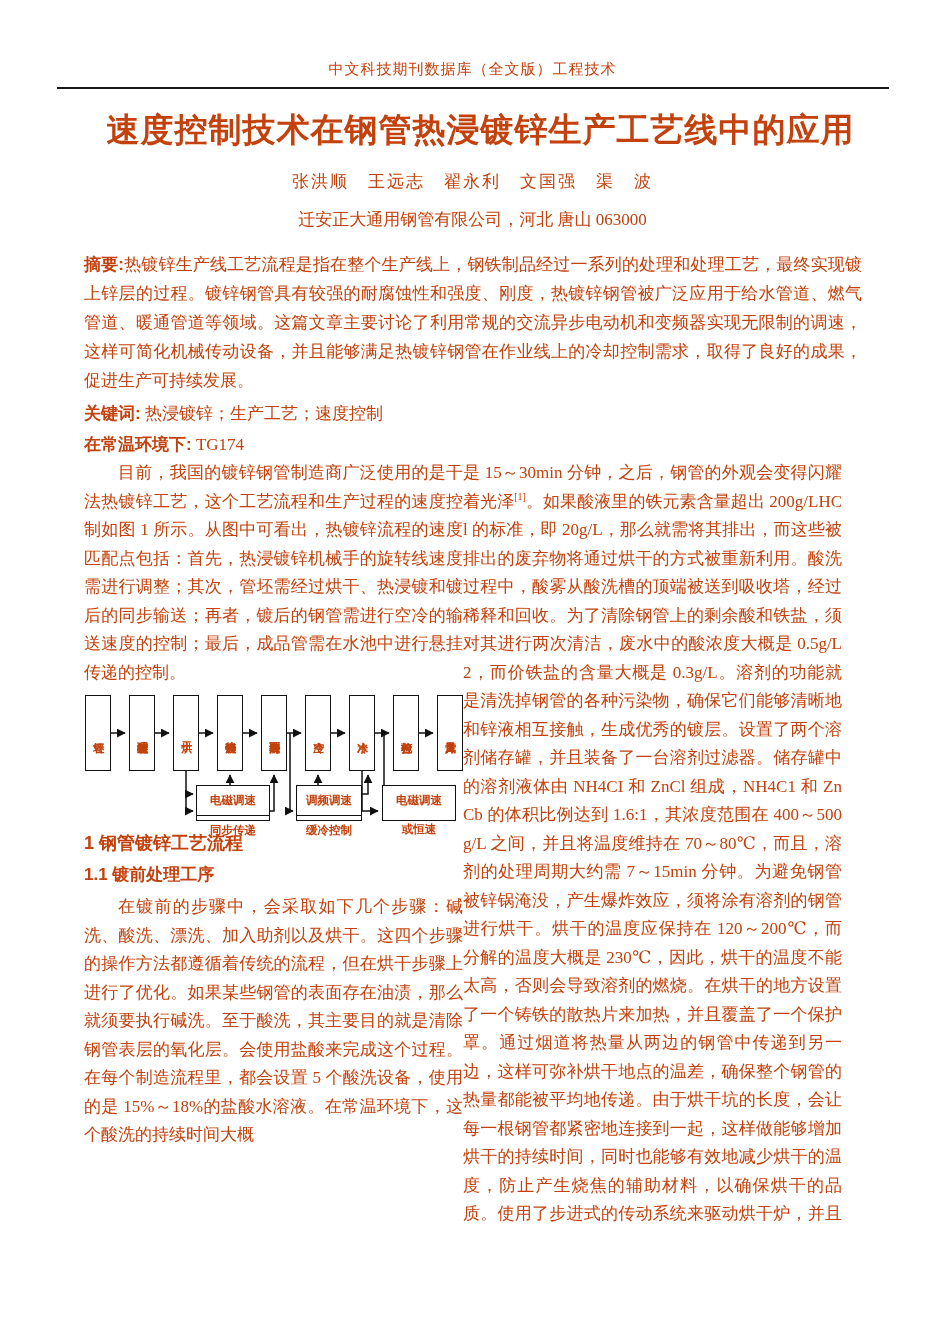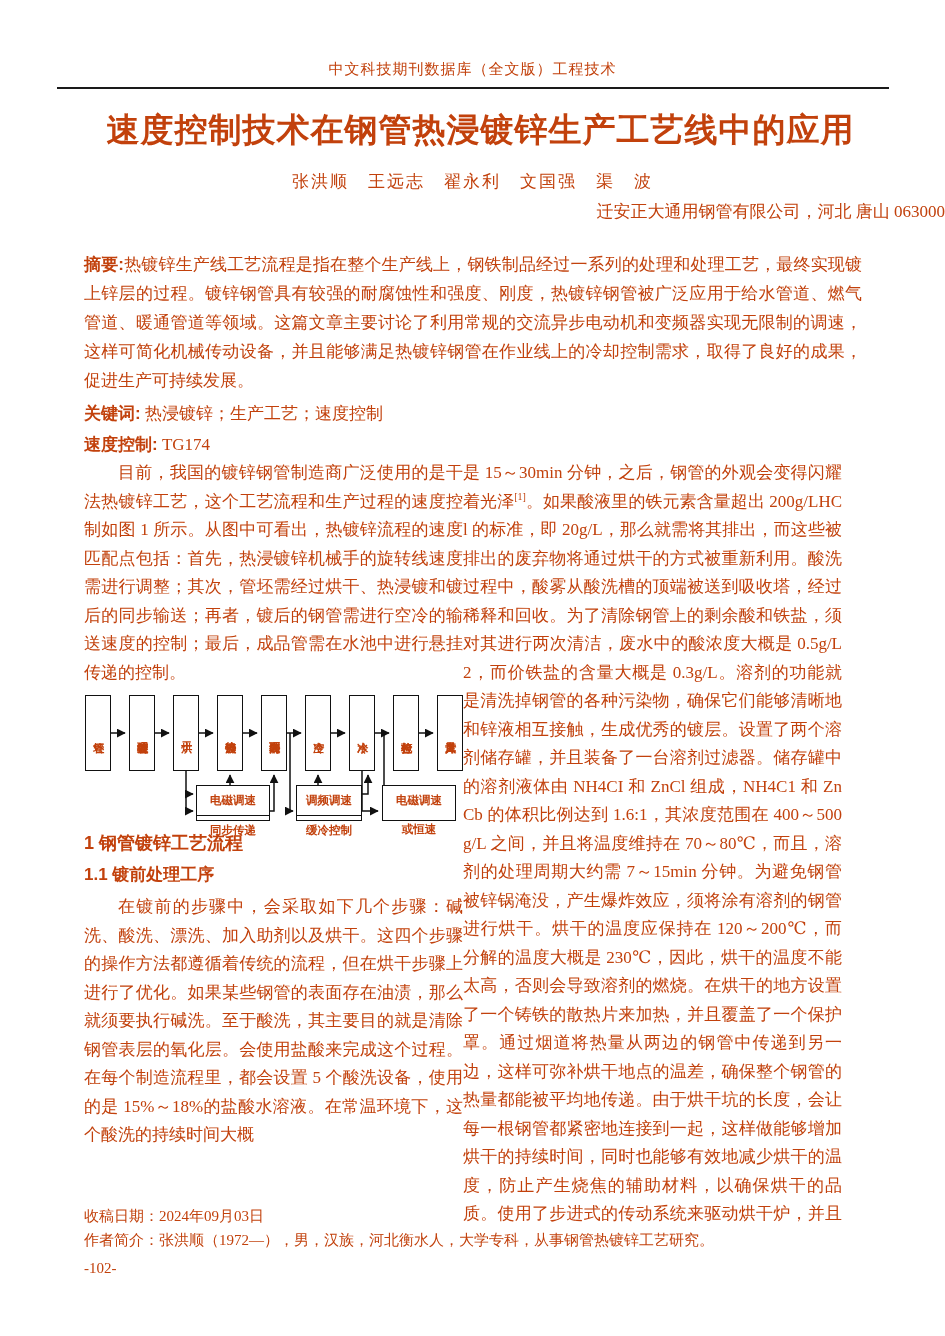--- a/index.html
+++ b/index.html
@@ -4,21 +4,21 @@
 <style>
   html,body{margin:0;padding:0;background:#fff;}
   .page{position:relative;width:945px;height:1336px;background:#ffffff;color:#c2410c;
         font-family:"Liberation Serif","DejaVu Serif",serif;overflow:hidden;}
   .journal-line{position:absolute;top:60px;left:0;width:100%;text-align:center;
         font-size:15px;letter-spacing:1px;font-family:"Liberation Sans","DejaVu Sans",sans-serif;}
   .head-rule{position:absolute;top:87px;left:57px;width:832px;border-top:2px solid #1a1a1a;}
   .title{position:absolute;top:108px;left:8px;width:100%;text-align:center;font-size:33px;
         font-weight:700;letter-spacing:1px;font-family:"Liberation Sans","DejaVu Sans",sans-serif;}
   .authors{position:absolute;top:170px;left:0;width:100%;text-align:center;font-size:17px;letter-spacing:2px;}
-  .affiliation{position:absolute;top:200px;left:0;width:100%;text-align:right;font-size:17px;}
+  .affiliation{position:absolute;top:208px;left:0;width:100%;text-align:center;font-size:17px;}
   .meta{position:absolute;top:250px;left:84px;width:778px;font-size:17px;line-height:29px;
         text-align:justify;word-break:break-all;}
   .meta p{margin:0;}
   .lbl{font-family:"Liberation Sans","DejaVu Sans",sans-serif;font-weight:700;}
   .kw-line{margin-top:4px !important;}
   .clc-line{margin-top:2px !important;}
   .columns{position:absolute;top:459px;left:84px;width:782px;height:768px;display:flex;overflow:hidden;}
   .col{width:379px;font-size:17px;line-height:28.5px;text-align:justify;word-break:break-all;overflow:hidden;}
   .col p{margin:0;}
   .indent{text-indent:2em;}
@@ -54,21 +54,21 @@
   <div class="journal-line">中文科技期刊数据库（全文版）工程技术</div>
   <div class="head-rule"></div>
 
   <div class="title">速度控制技术在钢管热浸镀锌生产工艺线中的应用</div>
   <div class="authors">张洪顺　王远志　翟永利　文国强　渠　波</div>
   <div class="affiliation">迁安正大通用钢管有限公司，河北 唐山 063000</div>
 
   <div class="meta">
     <p><span class="lbl">摘要:</span><span>热镀锌生产线工艺流程是指在整个生产线上，钢铁制品经过一系列的处理和处理工艺，最终实现镀上锌层的过程。镀锌钢管具有较强的耐腐蚀性和强度、刚度，热镀锌钢管被广泛应用于给水管道、燃气管道、暖通管道等领域。这篇文章主要讨论了利用常规的交流异步电动机和变频器实现无限制的调速，这样可简化机械传动设备，并且能够满足热镀锌钢管在作业线上的冷却控制需求，取得了良好的成果，促进生产可持续发展。</span></p>
     <p class="kw-line"><span class="lbl">关键词:</span> <span>热浸镀锌；生产工艺；速度控制</span></p>
-    <p class="clc-line"><span class="lbl">速度控制:</span> <span>TG174</span></p>
+    <p class="clc-line"><span class="lbl">在常温环境下:</span> <span>TG174</span></p>
   </div>
 
   <div class="columns">
 
     <div class="col">
       <p class="indent">目前，我国的镀锌钢管制造商广泛使用的是干法热镀锌工艺，这个工艺流程和生产过程的速度控制如图 1 所示。从图中可看出，热镀锌流程的速度匹配点包括：首先，热浸镀锌机械手的旋转线速度需进行调整；其次，管坯需经过烘干、热浸镀和镀后的同步输送；再者，镀后的钢管需进行空冷的输送速度的控制；最后，成品管需在水池中进行悬挂传递的控制。</p>
 
       <div class="fig">
         <div class="fig-canvas">
           <svg width="379" height="130" viewBox="0 0 379 130">
@@ -130,19 +130,14 @@
       <p class="sec-h2">1.1  镀前处理工序</p>
       <p class="indent">在镀前的步骤中，会采取如下几个步骤：碱洗、酸洗、漂洗、加入助剂以及烘干。这四个步骤的操作方法都遵循着传统的流程，但在烘干步骤上进行了优化。如果某些钢管的表面存在油渍，那么就须要执行碱洗。至于酸洗，其主要目的就是清除钢管表层的氧化层。会使用盐酸来完成这个过程。在每个制造流程里，都会设置 5 个酸洗设备，使用的是 15%～18%的盐酸水溶液。在常温环境下，这个酸洗的持续时间大概</p>
     </div>
 
     <div class="col">
       <p><span>是 15～30min 分钟，之后，钢管的外观会变得闪耀着光泽</span><sup>[1]</sup><span>。如果酸液里的铁元素含量超出 200g/LHCl 的标准，即 20g/L，那么就需将其排出，而这些被排出的废弃物将通过烘干的方式被重新利用。酸洗过程中，酸雾从酸洗槽的顶端被送到吸收塔，经过稀释和回收。为了清除钢管上的剩余酸和铁盐，须对其进行两次清洁，废水中的酸浓度大概是 0.5g/L2，而价铁盐的含量大概是 0.3g/L。溶剂的功能就是清洗掉钢管的各种污染物，确保它们能够清晰地和锌液相互接触，生成优秀的镀层。设置了两个溶剂储存罐，并且装备了一台溶剂过滤器。储存罐中的溶剂液体由 NH4CI 和 ZnCl 组成，NH4C1 和 ZnCb 的体积比例达到 1.6:1，其浓度范围在 400～500g/L 之间，并且将温度维持在 70～80℃，而且，溶剂的处理周期大约需 7～15min 分钟。为避免钢管被锌锅淹没，产生爆炸效应，须将涂有溶剂的钢管进行烘干。烘干的温度应保持在 120～200℃，而分解的温度大概是 230℃，因此，烘干的温度不能太高，否则会导致溶剂的燃烧。在烘干的地方设置了一个铸铁的散热片来加热，并且覆盖了一个保护罩。通过烟道将热量从两边的钢管中传递到另一边，这样可弥补烘干地点的温差，确保整个钢管的热量都能被平均地传递。由于烘干坑的长度，会让每一根钢管都紧密地连接到一起，这样做能够增加烘干的持续时间，同时也能够有效地减少烘干的温度，防止产生烧焦的辅助材料，以确保烘干的品质。使用了步进式的传动系统来驱动烘干炉，并且将钢管按照一定的顺序放置在上料台上，然后通过传动系统将其一根根地送入烘干炉，最终将其一根根地送出，以实现烘干的全部步骤。</span></p>
     </div>
 
   </div>
 
-  <div class="footer">
-    <p>收稿日期：2024年09月03日</p>
-    <p>作者简介：张洪顺（1972—），男，汉族，河北衡水人，大学专科，从事钢管热镀锌工艺研究。</p>
-    <p class="pageno">-102-</p>
-  </div>
 
 </div>
 
 </body></html>

